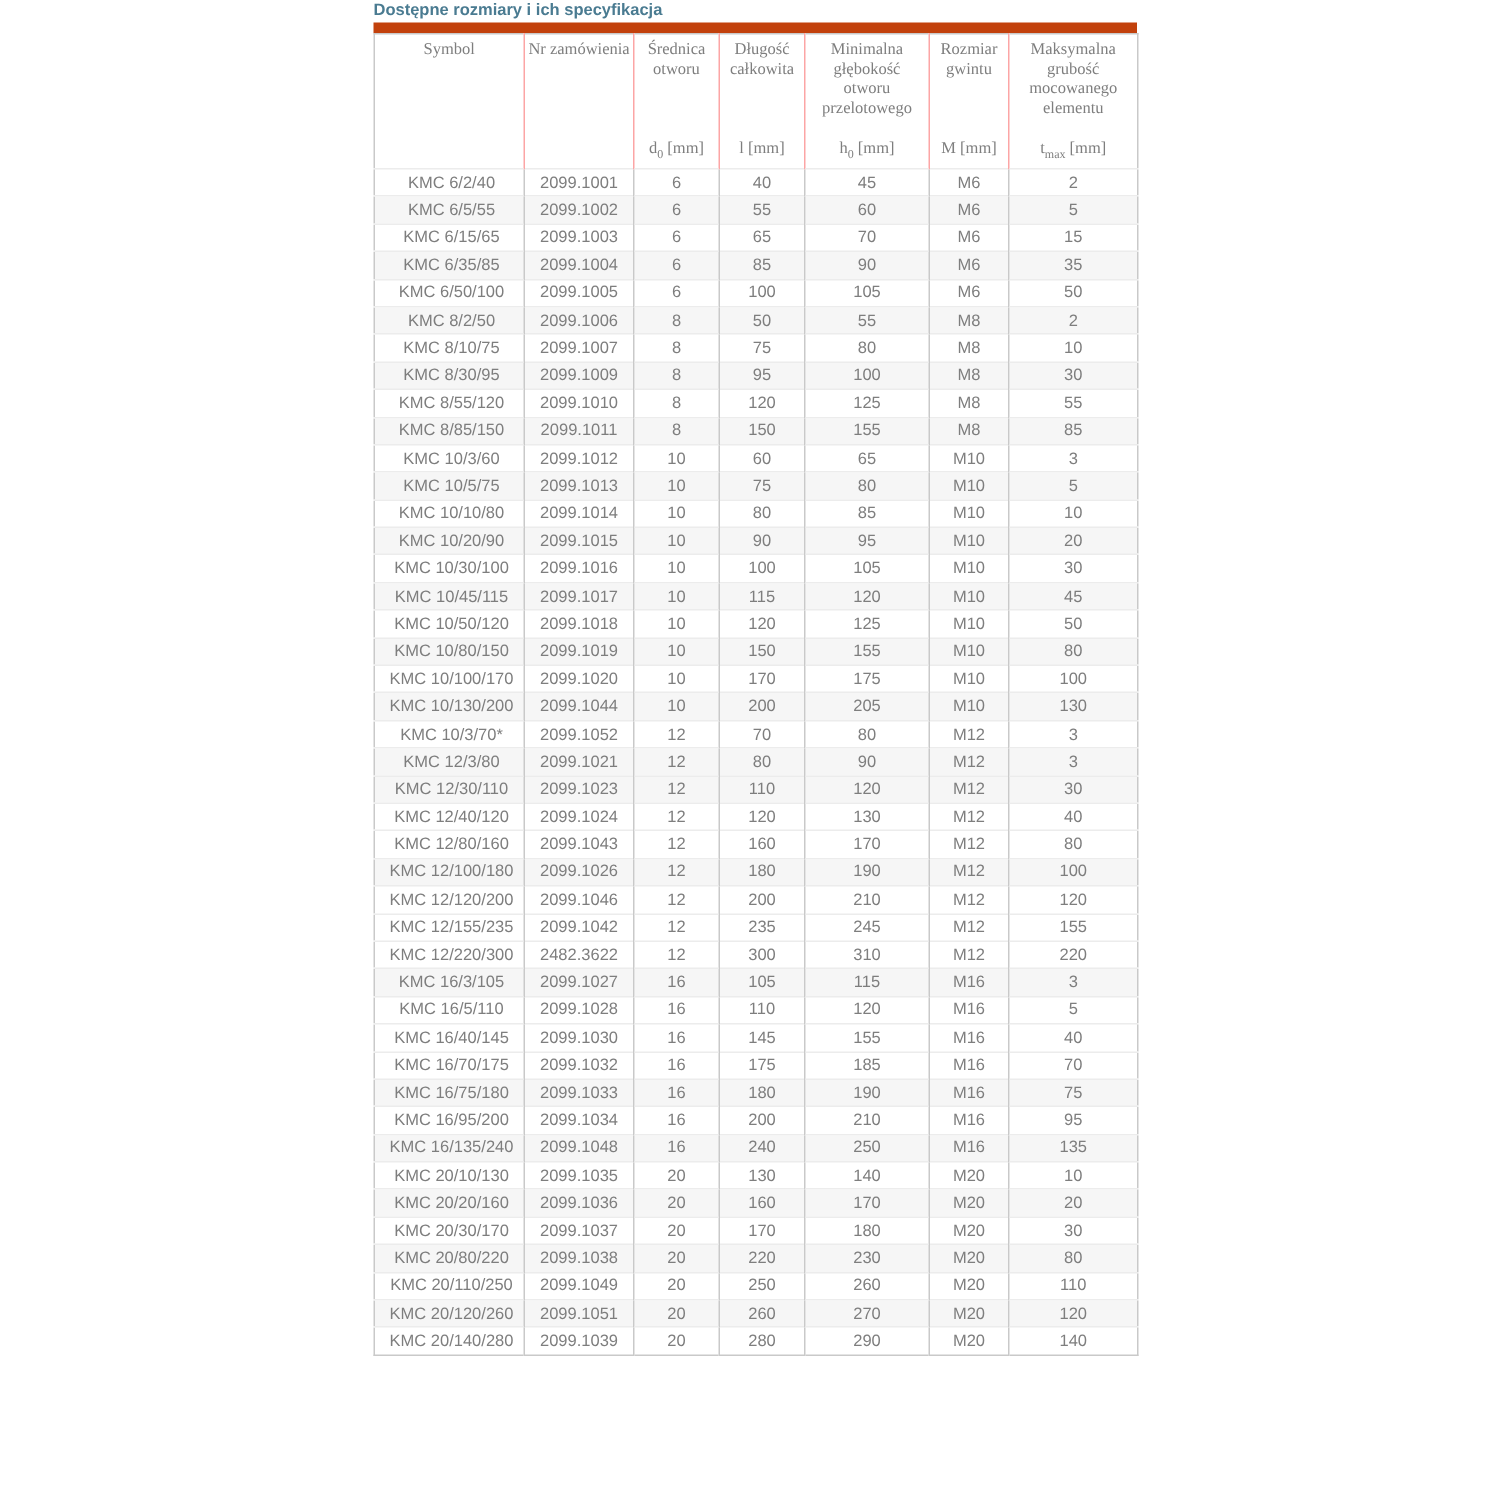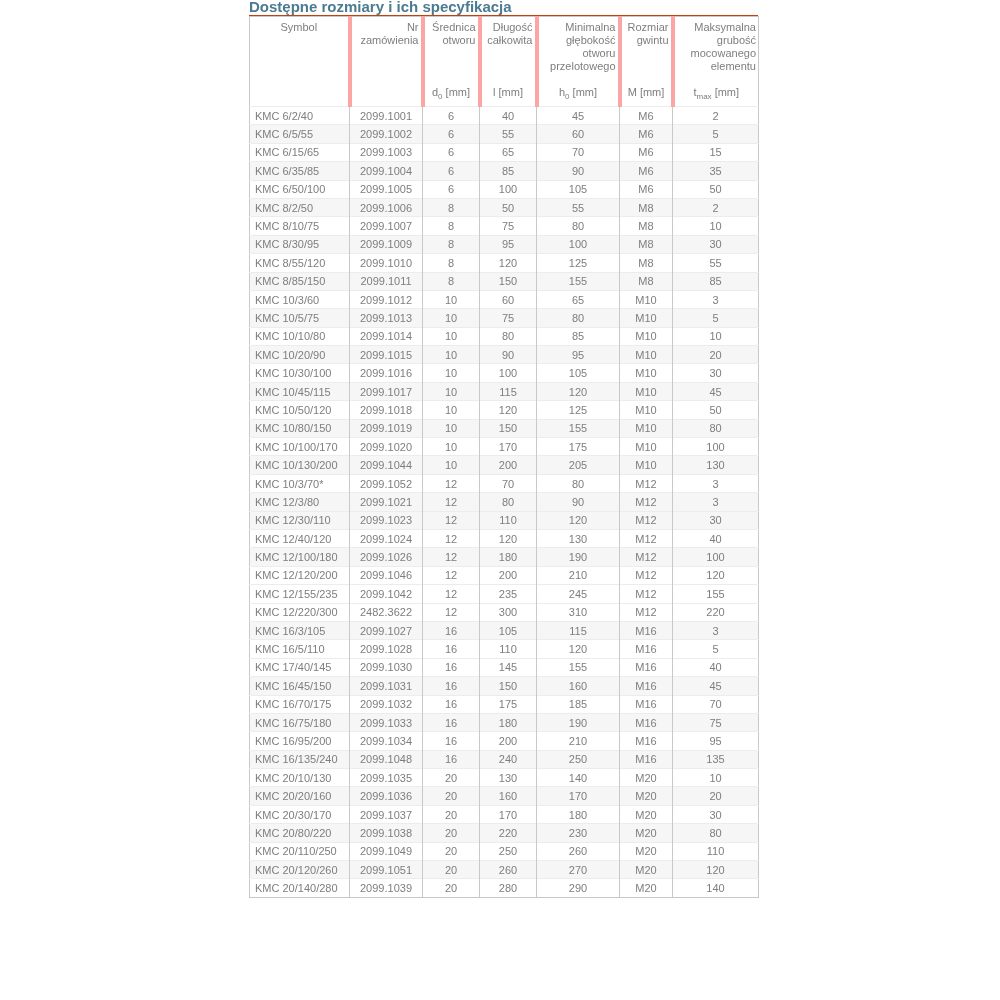--- a/index.html
+++ b/index.html
@@ -13,69 +13,70 @@
   }
   .content {
     position: absolute;
     left: 249px;
     top: 0;
     width: 509px;
   }
   .title {
     margin: 0;
     padding: 0 0 1px 0;
-    font-size: 15px;
+    font-size: 11px;
     line-height: 14px;
     font-weight: bold;
     color: #4a7b91;
-    border-bottom: 1px solid #c2410c;
+    border-bottom: 7px solid #c2410c;
   }
   table.spec {
     border-collapse: collapse;
     table-layout: fixed;
     width: 509px;
     border: 1px solid #c9c9c9;
   }
   table.spec th {
-    border-left: 4px solid #fca5a5;
+    border-left: 1px solid #fca5a5;
     font-weight: normal;
     font-size: 11px;
     color: #7e7e7e;
     vertical-align: top;
     padding: 4px 2px 3px 2px;
     height: 82px;
     background: #ffffff;
   }
   table.spec th:first-child { border-left: none; }
   .hwrap {
     display: flex;
     flex-direction: column;
     justify-content: space-between;
     align-items: center;
     height: 100%;
-    text-align: right;
+    text-align: center;
     line-height: 13px;
+    font-family: Liberation Serif, serif;
   }
   .unit { white-space: nowrap; }
   sub { font-size: 8px; }
   table.spec td {
     border-left: 1px solid #c9c9c9;
     border-top: 1px solid #ececec;
     font-size: 11px;
     color: #7e7e7e;
     text-align: center;
     height: 17.4px;
     line-height: 12px;
     padding: 0 2px;
     overflow: hidden;
     white-space: nowrap;
   }
   table.spec td:first-child {
     border-left: none;
-    text-align: left;
+    text-align: center;
     padding-left: 5px;
   }
   table.spec tr.alt td { background: #f6f6f6; }
 </style>
 </head>
 <body>
 
 <div class="content">
 
   <h2 class="title">Dostępne rozmiary i ich specyfikacja</h2>
@@ -346,20 +347,29 @@
         </tr>
         <tr>
           <td>KMC 12/40/120</td>
           <td>2099.1024</td>
           <td>12</td>
           <td>120</td>
           <td>130</td>
           <td>M12</td>
           <td>40</td>
         </tr>
+        <tr>
+          <td>KMC 12/80/160</td>
+          <td>2099.1043</td>
+          <td>12</td>
+          <td>160</td>
+          <td>170</td>
+          <td>M12</td>
+          <td>80</td>
+        </tr>
         <tr class="alt">
           <td>KMC 12/100/180</td>
           <td>2099.1026</td>
           <td>12</td>
           <td>180</td>
           <td>190</td>
           <td>M12</td>
           <td>100</td>
         </tr>
         <tr>
@@ -401,36 +411,27 @@
         <tr>
           <td>KMC 16/5/110</td>
           <td>2099.1028</td>
           <td>16</td>
           <td>110</td>
           <td>120</td>
           <td>M16</td>
           <td>5</td>
         </tr>
         <tr>
-          <td>KMC 17/40/145</td>
+          <td>KMC 16/40/145</td>
           <td>2099.1030</td>
           <td>16</td>
           <td>145</td>
           <td>155</td>
           <td>M16</td>
           <td>40</td>
-        </tr>
-        <tr class="alt">
-          <td>KMC 16/45/150</td>
-          <td>2099.1031</td>
-          <td>16</td>
-          <td>150</td>
-          <td>160</td>
-          <td>M16</td>
-          <td>45</td>
         </tr>
         <tr>
           <td>KMC 16/70/175</td>
           <td>2099.1032</td>
           <td>16</td>
           <td>175</td>
           <td>185</td>
           <td>M16</td>
           <td>70</td>
         </tr>

